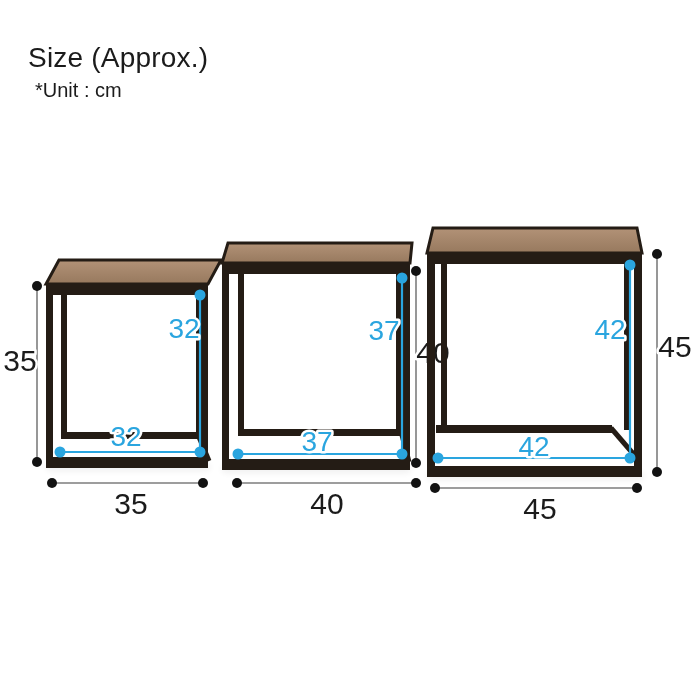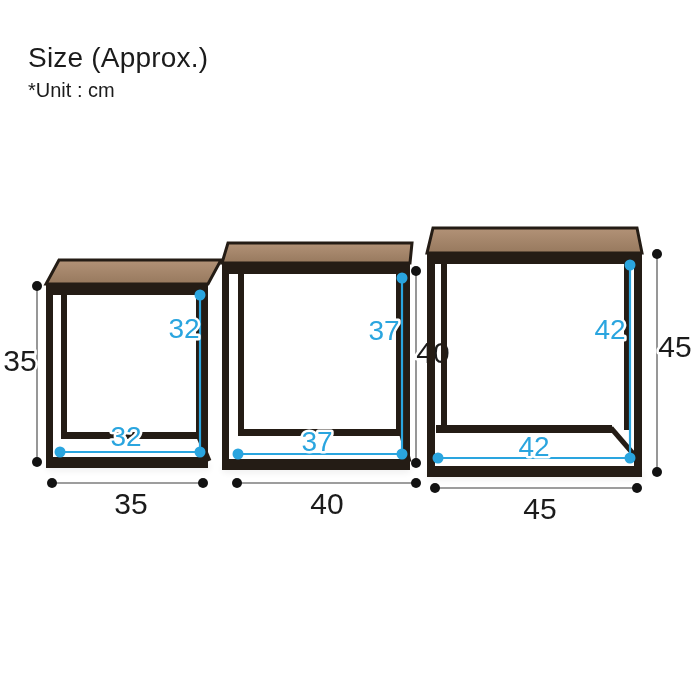--- a/index.html
+++ b/index.html
@@ -18,21 +18,21 @@
   .page-title {
     position: absolute;
     left: 28px;
     top: 42px;
     font-size: 28px;
     color: var(--ink, #1b1b1b);
     letter-spacing: 0.2px;
   }
   .unit-note {
     position: absolute;
-    left: 28px;
+    left: 35px;
     top: 79px;
     font-size: 20px;
     color: var(--ink, #1b1b1b);
   }
   svg.diagram {
     position: absolute;
     left: 0;
     top: 0;
   }
   .frame-part { fill: var(--frame, #241c15); }

